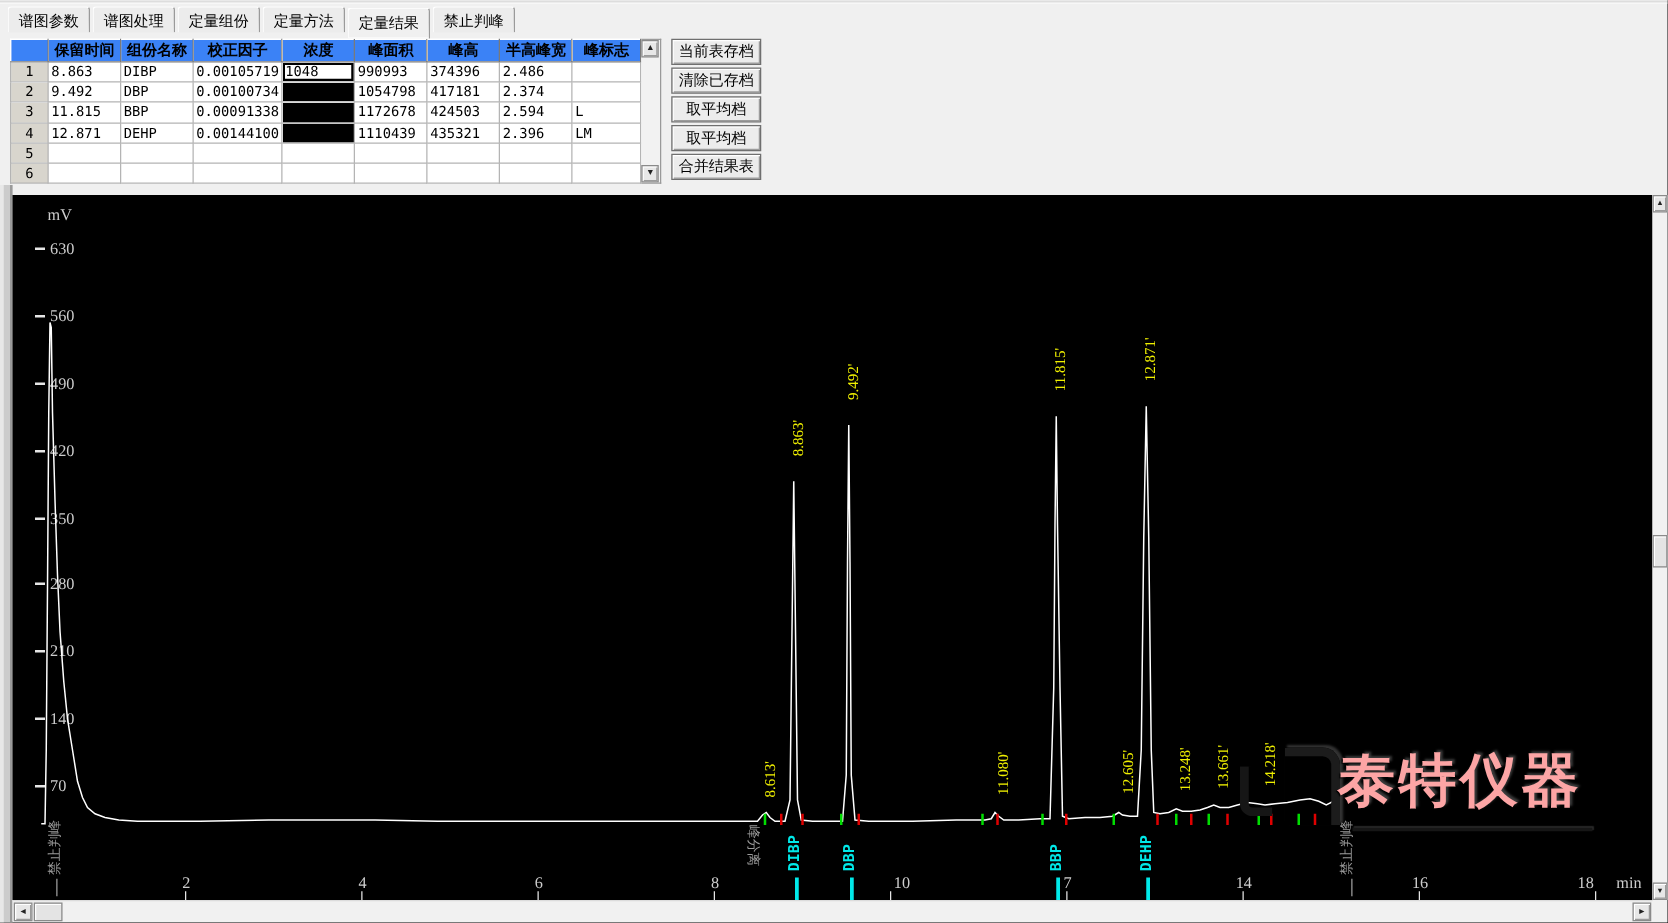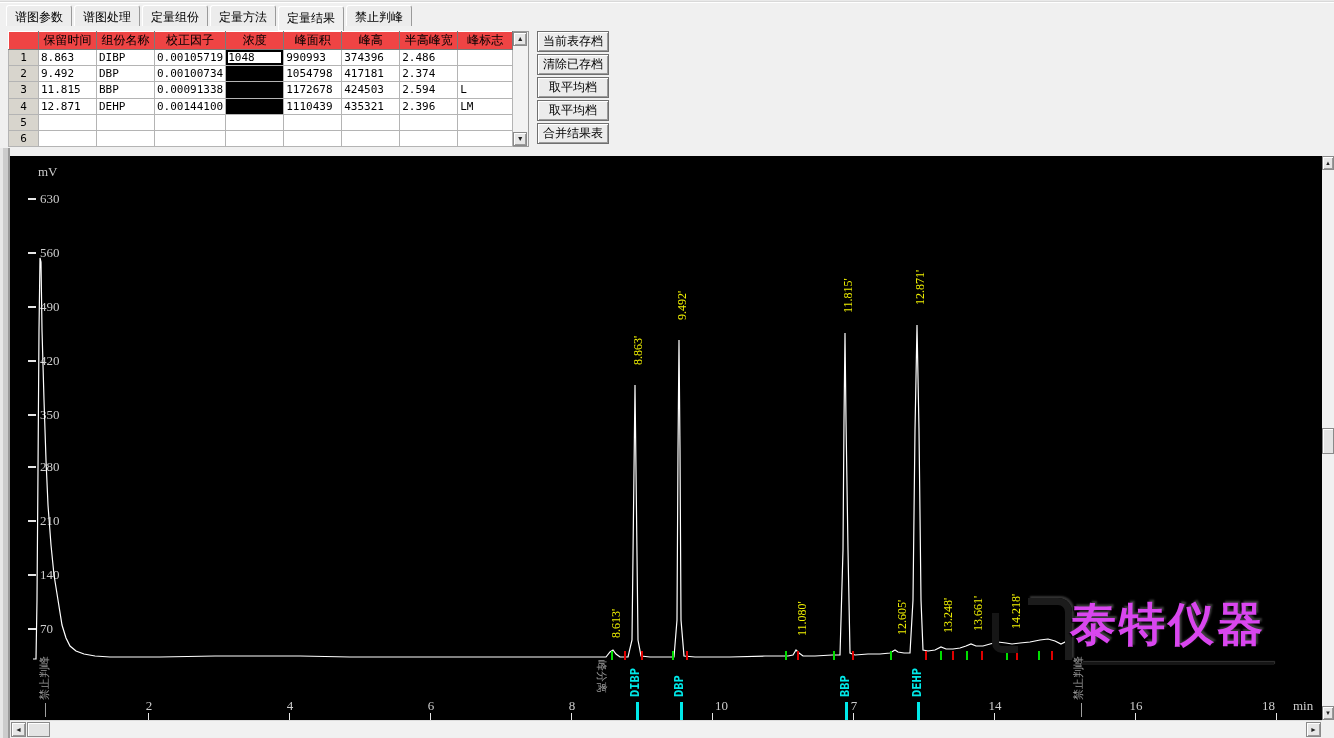--- a/index.html
+++ b/index.html
@@ -14,21 +14,21 @@
          border:1px solid #9a9a9a; border-bottom:none; border-top-color:#ffffff; border-left-color:#ffffff;
          border-radius:3px 3px 0 0; margin-right:2px; white-space:nowrap; }
   .tab.active { height:25px; background:#f0f0f0; position:relative; top:1px; z-index:3;
                 box-shadow:0 -1px 0 #fff inset; font-weight:normal; }
 
   
   .tablewrap { position:absolute; left:8px; top:31px; display:flex; }
   table.results { border-collapse:collapse; table-layout:fixed; background:#fff;
                   border:1px solid #5a5a5a; }
   table.results th, table.results td { border:1px solid #b4b4b4; overflow:hidden; white-space:nowrap; }
-  table.results th { height:18px; background:#ef4444; font-weight:normal; font-size:12px;
+  table.results th { height:18px; background:#3b82f6; font-weight:bold; font-size:12px;
                      border-top-color:#fff; border-left-color:#fff; border-right-color:#7a7a7a; border-bottom-color:#7a7a7a; }
   table.results td { height:16px; font-family:"DejaVu Sans Mono","Liberation Mono",monospace; font-size:11px; padding:0 2px; color:#000; }
   td.rowhdr, th.rowhdr { background:#d8d5cd; text-align:center; font-family:"DejaVu Sans Mono",monospace; font-size:11px;
                          border-top-color:#fff; border-left-color:#fff; border-right-color:#7a7a7a; border-bottom-color:#7a7a7a; }
   td.sel { background:#000; color:#fff; }
   td.focuscell { background:#fff; box-shadow:inset 0 0 0 2px #000;margin-top:39px; }
 
   .tbl-scroll { width:16px; height:116px; background:#f2f2f2; border:1px solid #9a9a9a; border-left:none;
                 display:flex; flex-direction:column; justify-content:space-between; }
   .sb-btn { width:14px; height:14px; background:#e7e7e7; border:1px solid #8a8a8a;
@@ -53,21 +53,21 @@
   .gtick { position:absolute; top:495px; width:2px; height:9px; background:#00dd00; }
   .rtick { position:absolute; top:495px; width:2px; height:9px; background:#e00000; }
   .vlabel { position:absolute; white-space:nowrap; transform:rotate(-90deg); transform-origin:0 100%;
             font-family:"Liberation Serif","DejaVu Serif",serif; line-height:12px; }
   .peaklabel { color:#f0f000; font-size:12px; }
   .complabel { color:#00e8e8; font-size:12px; font-family:"DejaVu Sans Mono",monospace; font-weight:bold; }
   .graylabel { color:#9a9a9a; font-size:11px; font-family:"Liberation Sans",sans-serif; }
   .vlabel-down { position:absolute; white-space:nowrap; transform:rotate(90deg); transform-origin:0 0;
                  color:#9a9a9a; font-size:11px; line-height:12px; }
   .watermark { position:absolute; left:1060px; top:438px; font-size:46px; font-weight:bold; letter-spacing:3px;
-               color:#d946ef; text-shadow:2px -2px 2px #3c3c3c, -1px 1px 1px #000; white-space:nowrap; }
+               color:#fca5a5; text-shadow:2px -2px 2px #3c3c3c, -1px 1px 1px #000; white-space:nowrap; }
   .wm-underline { position:absolute; left:1072px; top:506px; width:192px; height:3px; background:#161616;
                   box-shadow:1px -1px 1px #333; }
   .wm-logo { position:absolute; left:1018px; top:442px; width:44px; height:62px;
              border-top:7px solid #1c1c1c; border-right:7px solid #1c1c1c; border-radius:0 14px 0 0;
              box-shadow:2px -2px 2px #333; }
   .wm-logo-inner { position:absolute; left:-36px; top:8px; width:26px; height:40px;
              border-bottom:7px solid #161616; border-left:7px solid #161616; border-radius:0 0 0 10px; }
 
   
   .vscroll { position:absolute; left:1322px; top:156px; width:12px; height:564px; background:#f1f1f1; }

